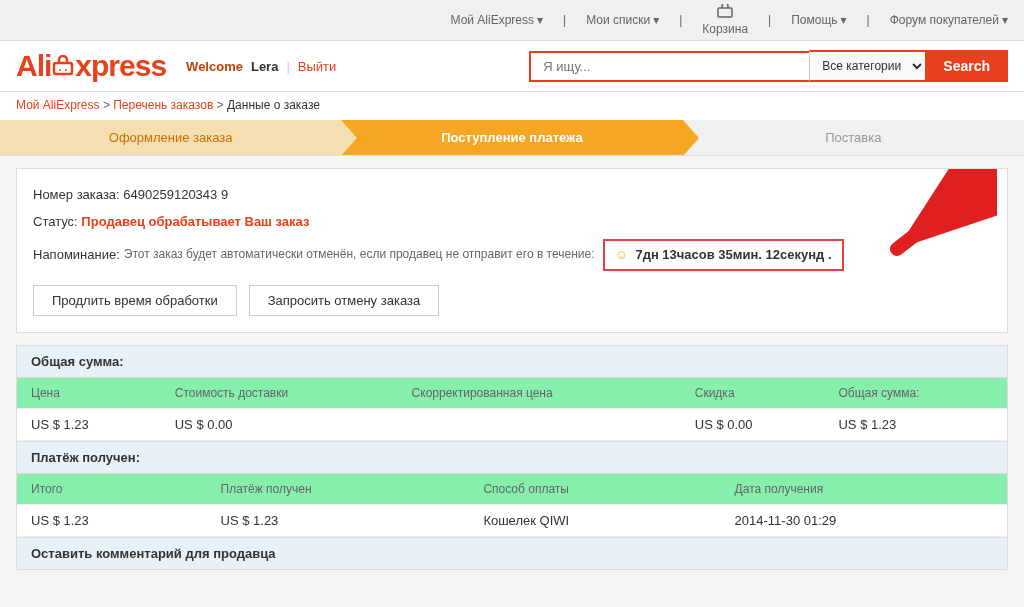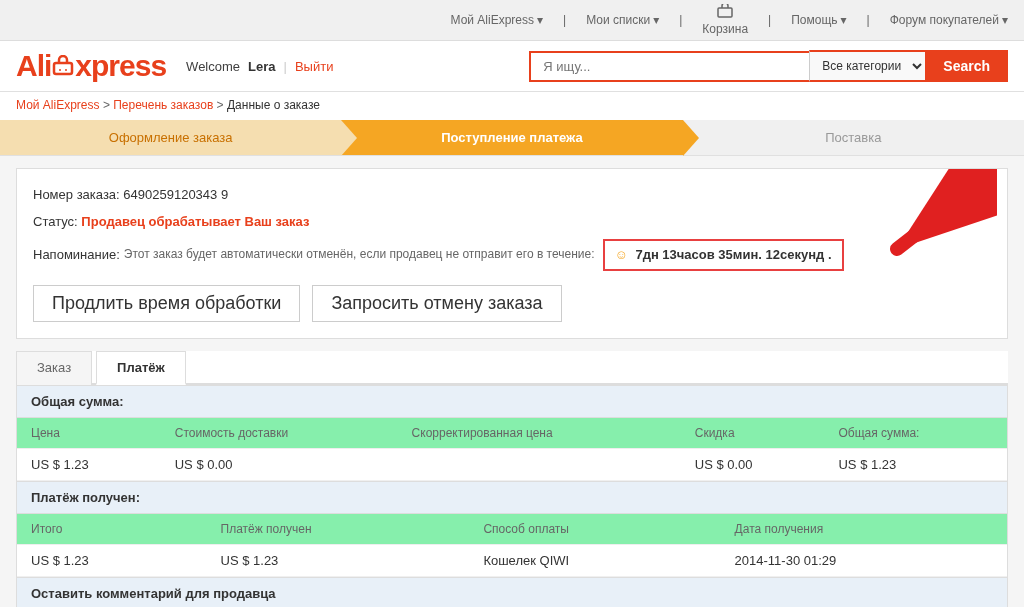--- a/index.html
+++ b/index.html
@@ -27,21 +27,21 @@
       align-items: center;
       gap: 3px;
       cursor: pointer;
     }
     .header-welcome {
       display: flex;
       align-items: center;
       gap: 8px;
       font-size: 13px;
     }
-    .header-welcome .welcome-text { color: #404040; }
+    .header-welcome .welcome-text { color: #c2410c; font-weight: bold; }
     .header-welcome .username { color: #333; font-weight: bold; }
     .header-welcome .separator { color: #ccc; }
     .header-welcome .logout { color: #e8401c; cursor: pointer; text-decoration: none; }
     .search-area {
       display: flex;
       align-items: center;
       gap: 0;
     }
     .search-input {
       border: 2px solid #e8401c;
@@ -170,21 +170,21 @@
     }
     .order-actions {
       margin-top: 14px;
       display: flex;
       gap: 12px;
     }
     .action-btn {
       background: #fff;
       border: 1px solid #ccc;
       padding: 7px 18px;
-      font-size: 18px;
+      font-size: 13px;
       cursor: pointer;
       color: #333;
     }
 
     
     .tabs {
       display: flex;
       border-bottom: 2px solid #ddd;
       margin-bottom: 0;
       background: #fff;
@@ -386,24 +386,20 @@
         <defs>
           <marker id="arrowhead" markerWidth="10" markerHeight="7" refX="10" refY="3.5" orient="auto">
             <polygon points="0 0, 10 3.5, 0 7" fill="#e02020"></polygon>
           </marker>
         </defs>
         <path d="M150 10 L60 80" stroke="#e02020" stroke-width="14" fill="none" marker-end="url(#arrowhead)" stroke-linecap="round"></path>
       </svg>
     </div>
   </div>
 
-  <div class="tabs">
-    <div class="tab">Заказ</div>
-    <div class="tab active">Платёж</div>
-  </div>
 
   <div class="table-section">
     <div class="section-header">Общая сумма:</div>
     <table class="data-table">
       <thead>
         <tr>
           <th>Цена</th>
           <th>Стоимость доставки</th>
           <th>Скорректированная цена</th>
           <th>Скидка</th>

